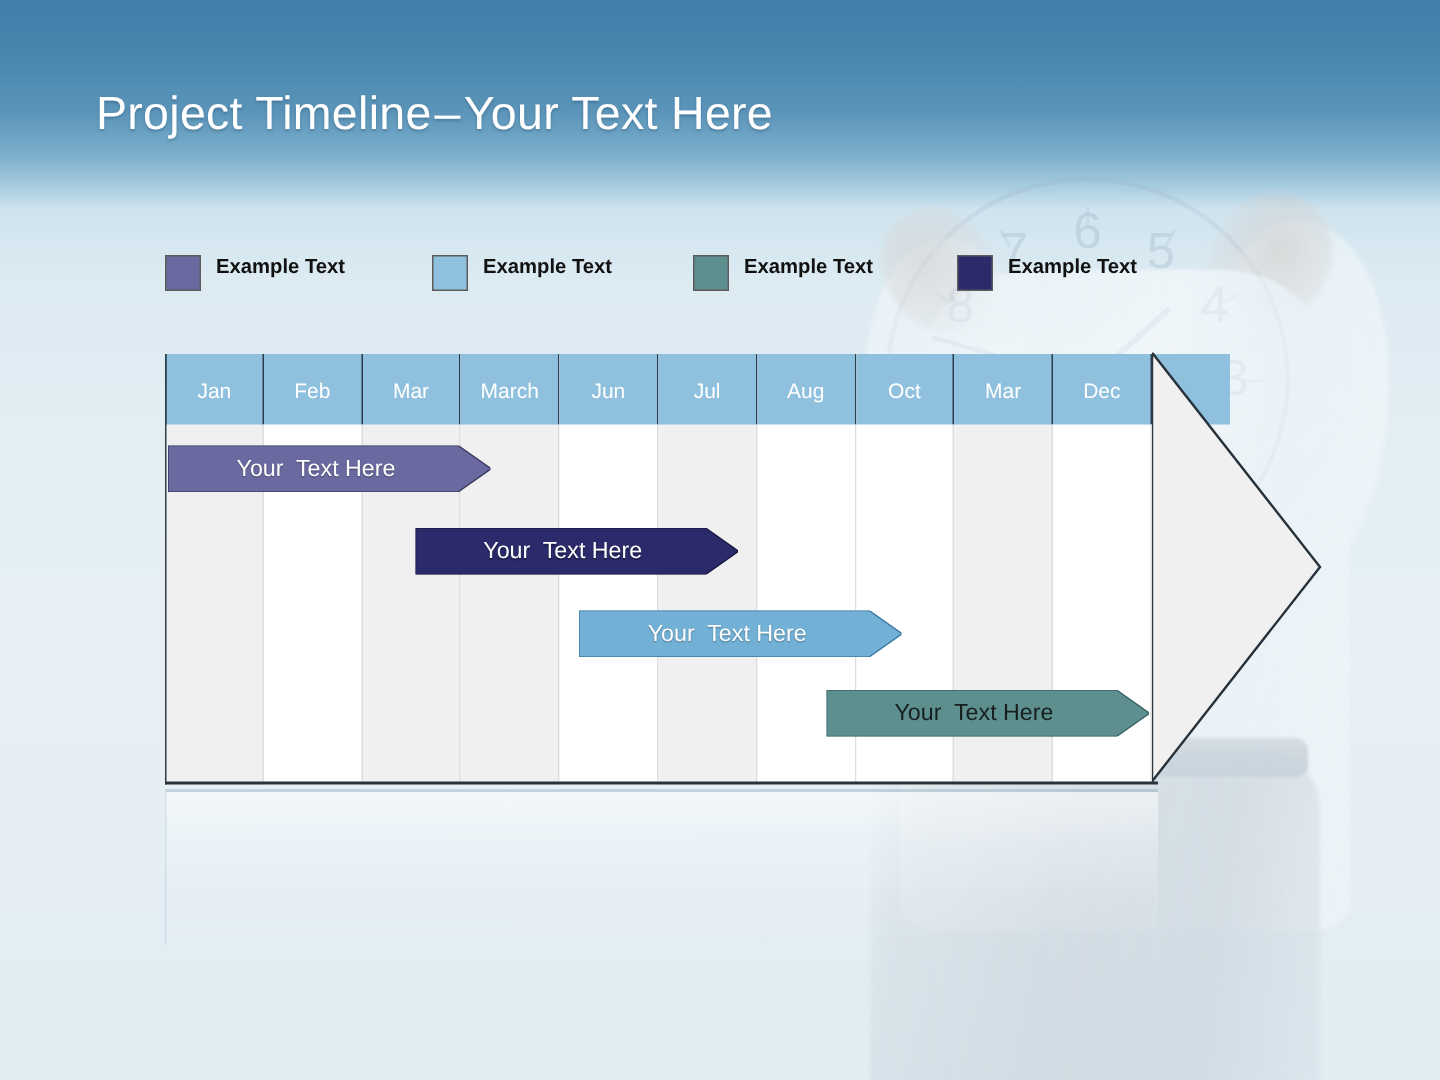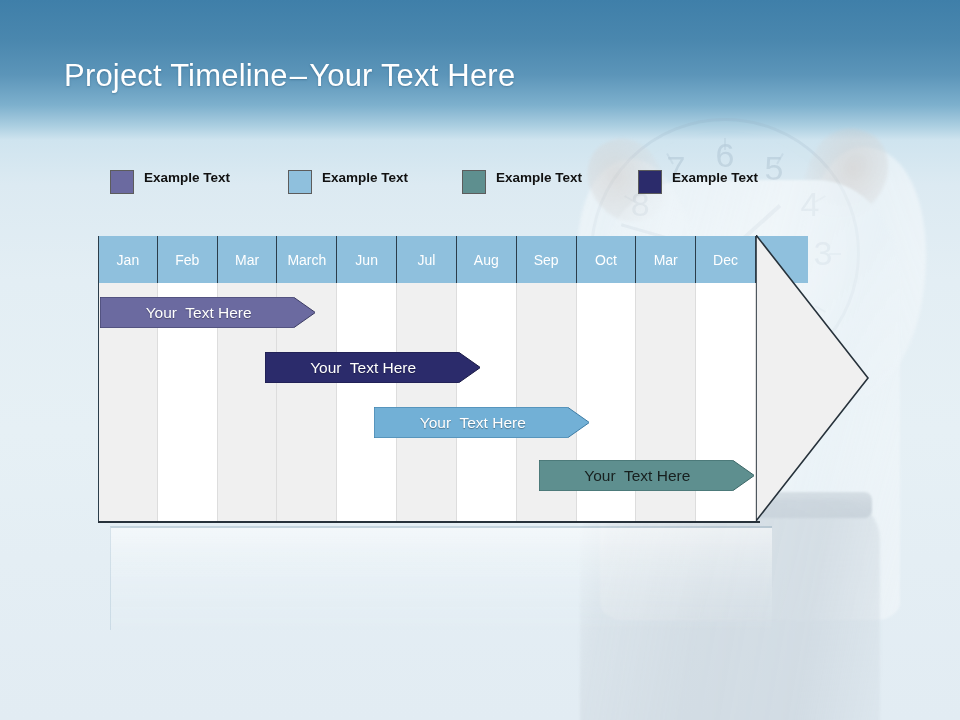--- a/index.html
+++ b/index.html
@@ -217,21 +217,21 @@
   }
   .legend-label {
     font-size: 13.5px;
     font-weight: bold;
     color: #111111;
   }
 
   
   .grid-wrap {
     position: absolute;
-    left: 98px;
+    left: 110px;
     top: 236px;
     width: 658px;
     height: 287px;
   }
   .grid-cols {
     position: absolute;
     inset: 0;
     display: flex;
   }
   .grid-col {
@@ -417,24 +417,20 @@
           <div class="col-body"></div>
         </div>
         <div class="grid-col shade">
           <div class="col-head">Jul</div>
           <div class="col-body"></div>
         </div>
         <div class="grid-col plain">
           <div class="col-head">Aug</div>
           <div class="col-body"></div>
         </div>
-        <div class="grid-col shade">
-          <div class="col-head">Sep</div>
-          <div class="col-body"></div>
-        </div>
         <div class="grid-col plain">
           <div class="col-head">Oct</div>
           <div class="col-body"></div>
         </div>
         <div class="grid-col shade">
           <div class="col-head">Mar</div>
           <div class="col-body"></div>
         </div>
         <div class="grid-col plain">
           <div class="col-head">Dec</div>

